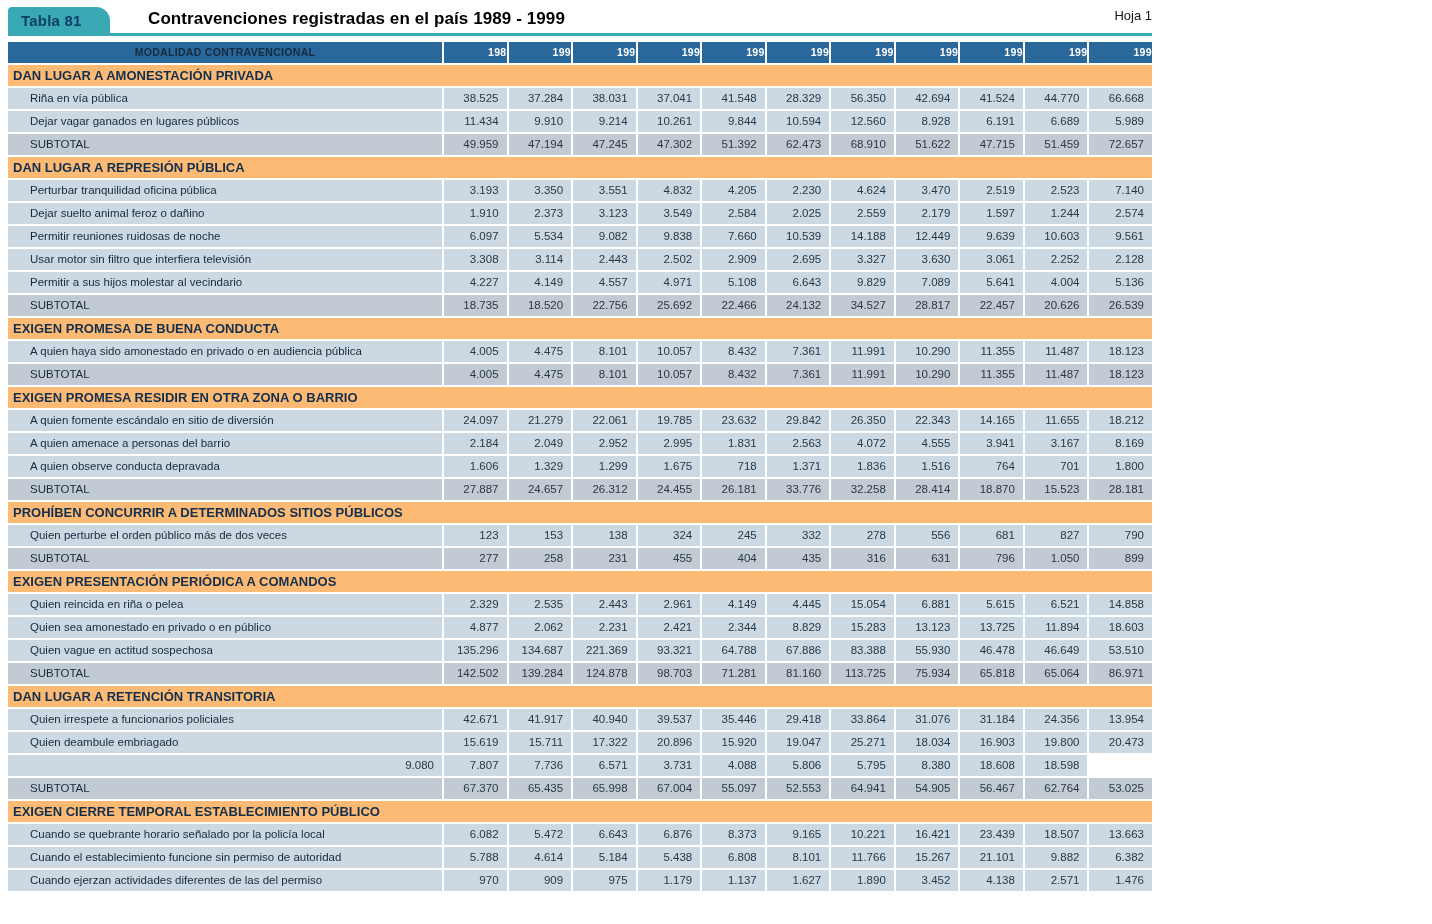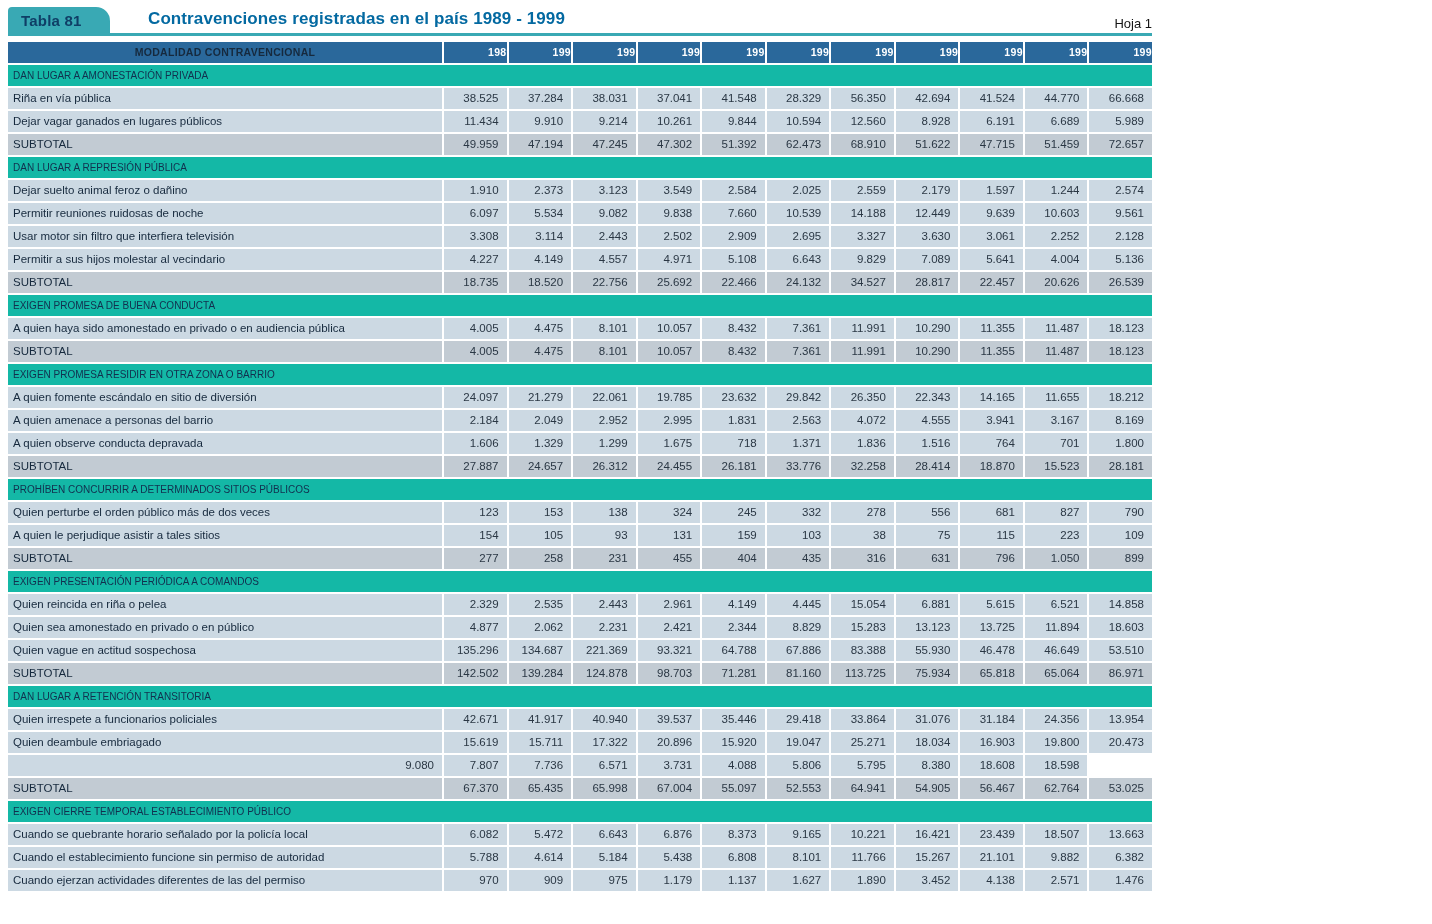--- a/index.html
+++ b/index.html
@@ -16,23 +16,23 @@
   .tab {
     position:absolute; left:0; top:2px; bottom:-1px;
     background:#39a9b4; color:#0f3e66;
     display:flex; align-items:center;
     padding:0 28px 0 13px;
     border-top-left-radius:4px; border-top-right-radius:14px;
     font-size:15px; font-weight:bold; letter-spacing:0.2px;
   }
   .title {
     position:absolute; left:140px; top:4px;
-    font-size:17px; font-weight:bold; color:#0369a1; letter-spacing:0.1px;
-  }
-  .sheet { position:absolute; right:0; top:11px; font-size:13px; color:#141414; }
+    font-size:17px; font-weight:bold; color:#000000; letter-spacing:0.1px;
+  }
+  .sheet { position:absolute; right:0; top:3px; font-size:13px; color:#141414; }
 
   
   #table { margin-top:6px; }
   .row {
     display:grid;
     grid-template-columns:434px repeat(11, 1fr);
     column-gap:2px;
     margin-bottom:2px;
   }
   .cell {
@@ -41,27 +41,28 @@
     overflow:hidden; white-space:nowrap;
   }
   .header-row .cell {
     background:#2a689b; color:#ffffff;
     font-weight:bold; font-size:10.5px;
     text-align:center; letter-spacing:0.3px;padding-left:44px;
   }
   .header-row .cell.label { text-align:center; padding-left:0; }
   .data-row .cell { background:#ccd9e3; color:#2a3744; }
   .data-row.subtotal .cell { background:#c2cbd3; }
-  .cell.label { text-align:left; padding-left:5px; color:#16293d; }
+  .cell.label { text-align:left; padding-left:22px; color:#16293d; }
   .cell.num  { text-align:right; padding-right:8px; }
   .section-row {
     height:21px; line-height:21px;
-    font-size:10px; color:#122f4e;
+    font-size:13px; color:#122f4e;
     padding-left:5px; margin-bottom:2px;
-    background:#14b8a6;
+    background:#fdba74;
+    font-weight:bold;
   }
 </style>
 </head>
 <body>
 
 <div class="page">
   <div class="topbar">
     <div class="tab">Tabla 81</div>
     <div class="title">Contravenciones registradas en el país 1989 - 1999</div>
     <div class="sheet">Hoja 1</div>
@@ -119,20 +120,34 @@
         <div class="cell num">51.392</div>
         <div class="cell num">62.473</div>
         <div class="cell num">68.910</div>
         <div class="cell num">51.622</div>
         <div class="cell num">47.715</div>
         <div class="cell num">51.459</div>
         <div class="cell num">72.657</div>
       </div>
       <div class="section-row">DAN LUGAR A REPRESIÓN PÚBLICA</div>
       <div class="row data-row">
+        <div class="cell label">Perturbar tranquilidad oficina pública</div>
+        <div class="cell num">3.193</div>
+        <div class="cell num">3.350</div>
+        <div class="cell num">3.551</div>
+        <div class="cell num">4.832</div>
+        <div class="cell num">4.205</div>
+        <div class="cell num">2.230</div>
+        <div class="cell num">4.624</div>
+        <div class="cell num">3.470</div>
+        <div class="cell num">2.519</div>
+        <div class="cell num">2.523</div>
+        <div class="cell num">7.140</div>
+      </div>
+      <div class="row data-row">
         <div class="cell label">Dejar suelto animal feroz o dañino</div>
         <div class="cell num">1.910</div>
         <div class="cell num">2.373</div>
         <div class="cell num">3.123</div>
         <div class="cell num">3.549</div>
         <div class="cell num">2.584</div>
         <div class="cell num">2.025</div>
         <div class="cell num">2.559</div>
         <div class="cell num">2.179</div>
         <div class="cell num">1.597</div>
@@ -289,34 +304,20 @@
         <div class="cell num">138</div>
         <div class="cell num">324</div>
         <div class="cell num">245</div>
         <div class="cell num">332</div>
         <div class="cell num">278</div>
         <div class="cell num">556</div>
         <div class="cell num">681</div>
         <div class="cell num">827</div>
         <div class="cell num">790</div>
       </div>
-      <div class="row data-row">
-        <div class="cell label">A quien le perjudique asistir a tales sitios</div>
-        <div class="cell num">154</div>
-        <div class="cell num">105</div>
-        <div class="cell num">93</div>
-        <div class="cell num">131</div>
-        <div class="cell num">159</div>
-        <div class="cell num">103</div>
-        <div class="cell num">38</div>
-        <div class="cell num">75</div>
-        <div class="cell num">115</div>
-        <div class="cell num">223</div>
-        <div class="cell num">109</div>
-      </div>
       <div class="row data-row subtotal">
         <div class="cell label">SUBTOTAL</div>
         <div class="cell num">277</div>
         <div class="cell num">258</div>
         <div class="cell num">231</div>
         <div class="cell num">455</div>
         <div class="cell num">404</div>
         <div class="cell num">435</div>
         <div class="cell num">316</div>
         <div class="cell num">631</div>

